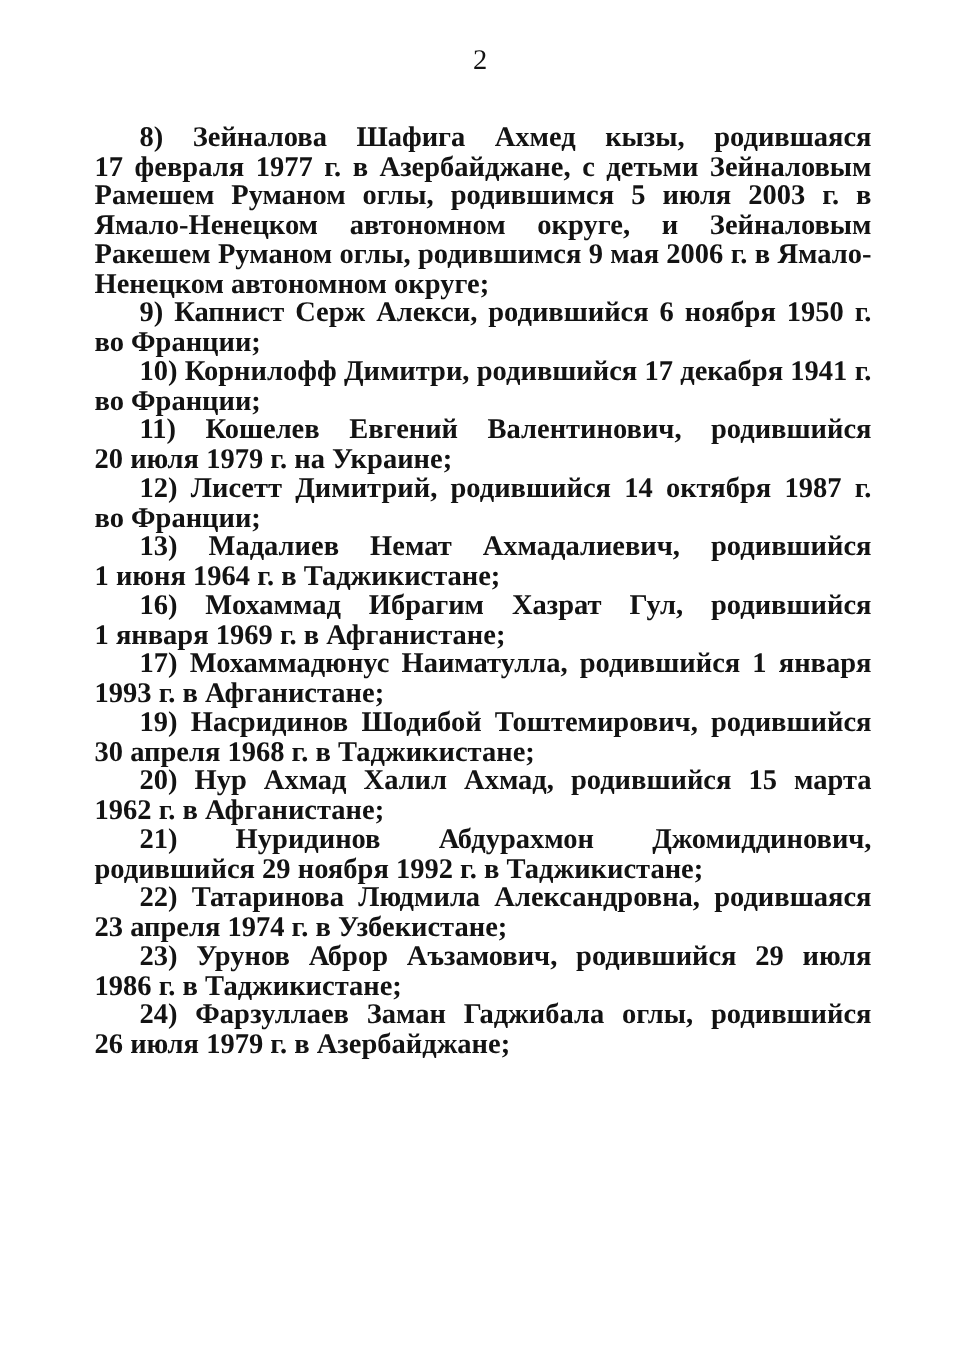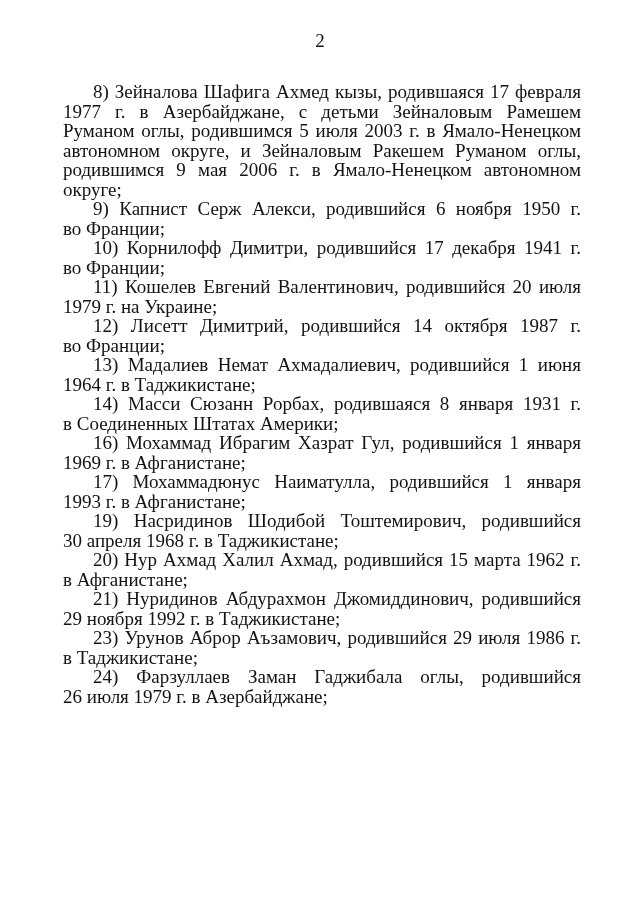--- a/index.html
+++ b/index.html
@@ -32,37 +32,38 @@
     width: 518px;
     font-size: 19px;
     line-height: 19.5px;
     text-align: justify;
     text-align-last: left;
   }
   .content p {
     margin: 0;
     padding: 0;
     text-indent: 30px;
+    font-weight: bold;
   }
 </style>
 </head>
 <body>
 
 <div class="page">
   <div class="page-number">2</div>
 
   <div class="content">
     <p>8) Зейналова Шафига Ахмед кызы, родившаяся 17&nbsp;февраля 1977&nbsp;г. в Азербайджане, с детьми Зейналовым Рамешем Руманом оглы, родившимся 5&nbsp;июля 2003&nbsp;г. в Ямало-Ненецком автономном округе, и Зейналовым Ракешем Руманом оглы, родившимся 9&nbsp;мая 2006&nbsp;г. в Ямало-Ненецком автономном округе;</p>
     <p>9) Капнист Серж Алекси, родившийся 6&nbsp;ноября 1950&nbsp;г. во&nbsp;Франции;</p>
     <p>10) Корнилофф Димитри, родившийся 17&nbsp;декабря 1941&nbsp;г. во&nbsp;Франции;</p>
     <p>11) Кошелев Евгений Валентинович, родившийся 20&nbsp;июля 1979&nbsp;г. на&nbsp;Украине;</p>
     <p>12) Лисетт Димитрий, родившийся 14&nbsp;октября 1987&nbsp;г. во&nbsp;Франции;</p>
     <p>13) Мадалиев Немат Ахмадалиевич, родившийся 1&nbsp;июня 1964&nbsp;г. в&nbsp;Таджикистане;</p>
-    <p>14) Масси Сюзанн Рорбах, родившаяся 8&nbsp;января 1931&nbsp;г. в&nbsp;Соединенных Штатах Америки;</p>
     <p>16) Мохаммад Ибрагим Хазрат Гул, родившийся 1&nbsp;января 1969&nbsp;г. в&nbsp;Афганистане;</p>
     <p>17) Мохаммадюнус Наиматулла, родившийся 1&nbsp;января 1993&nbsp;г. в&nbsp;Афганистане;</p>
     <p>19) Насридинов Шодибой Тоштемирович, родившийся 30&nbsp;апреля 1968&nbsp;г. в&nbsp;Таджикистане;</p>
     <p>20) Нур Ахмад Халил Ахмад, родившийся 15&nbsp;марта 1962&nbsp;г. в&nbsp;Афганистане;</p>
     <p>21) Нуридинов Абдурахмон Джомиддинович, родившийся 29&nbsp;ноября 1992&nbsp;г. в&nbsp;Таджикистане;</p>
+    <p>22) Татаринова Людмила Александровна, родившаяся 23&nbsp;апреля 1974&nbsp;г. в&nbsp;Узбекистане;</p>
     <p>23) Урунов Аброр Аъзамович, родившийся 29&nbsp;июля 1986&nbsp;г. в&nbsp;Таджикистане;</p>
     <p>24) Фарзуллаев Заман Гаджибала оглы, родившийся 26&nbsp;июля 1979&nbsp;г. в&nbsp;Азербайджане;</p>
   </div>
 </div>
 
 </body></html>

